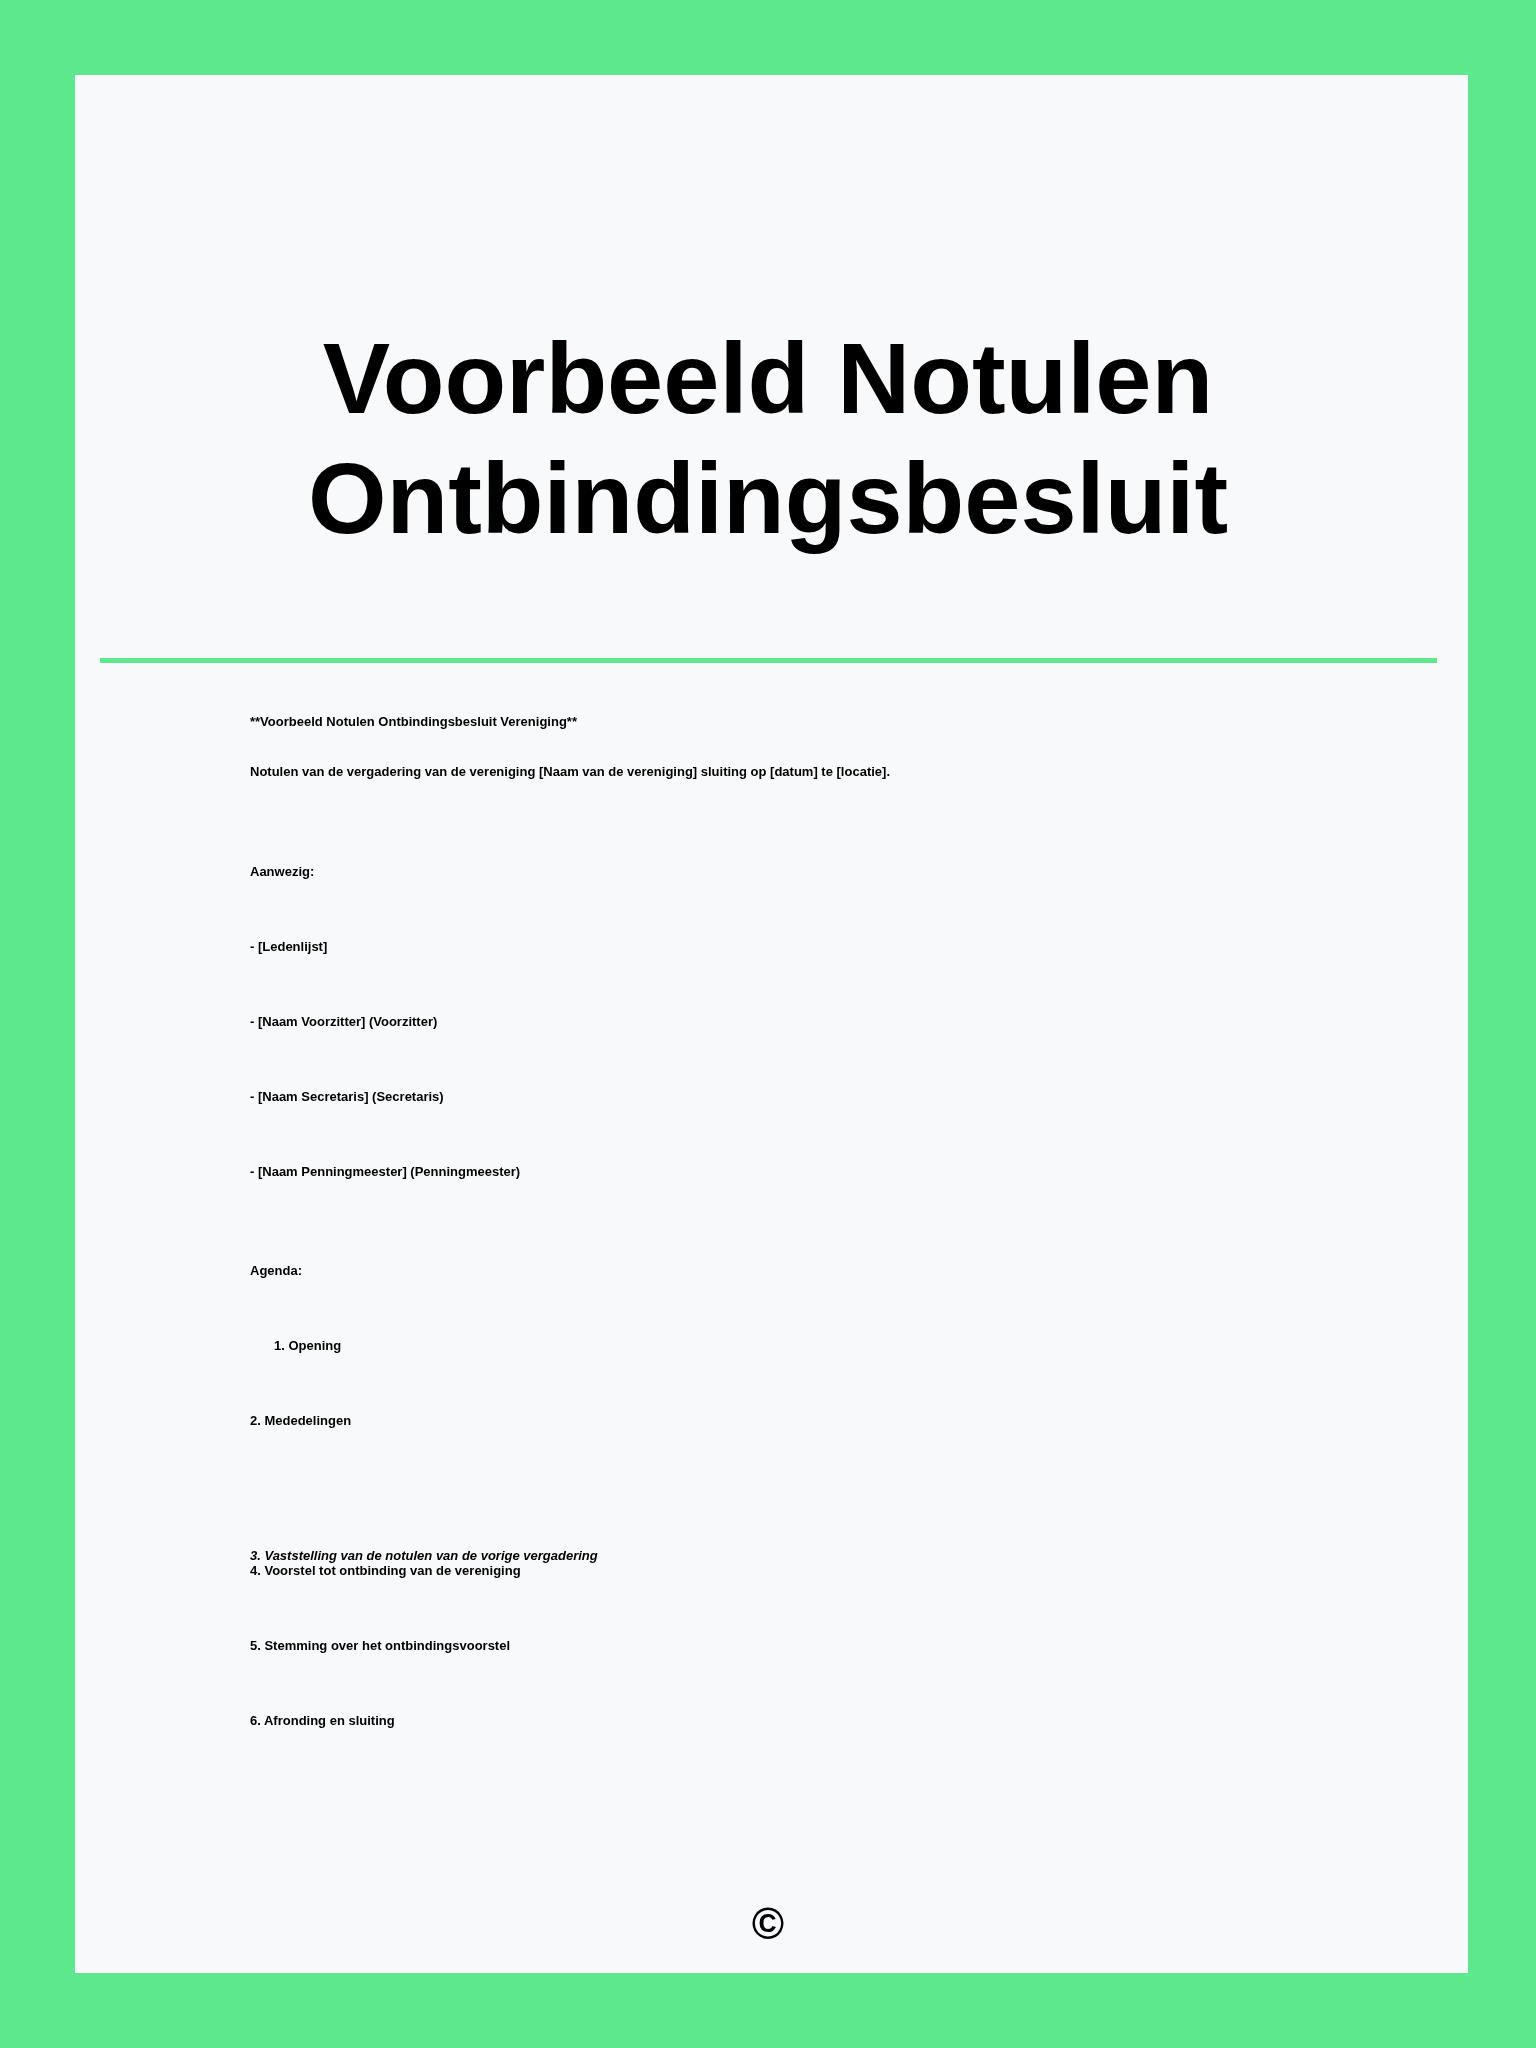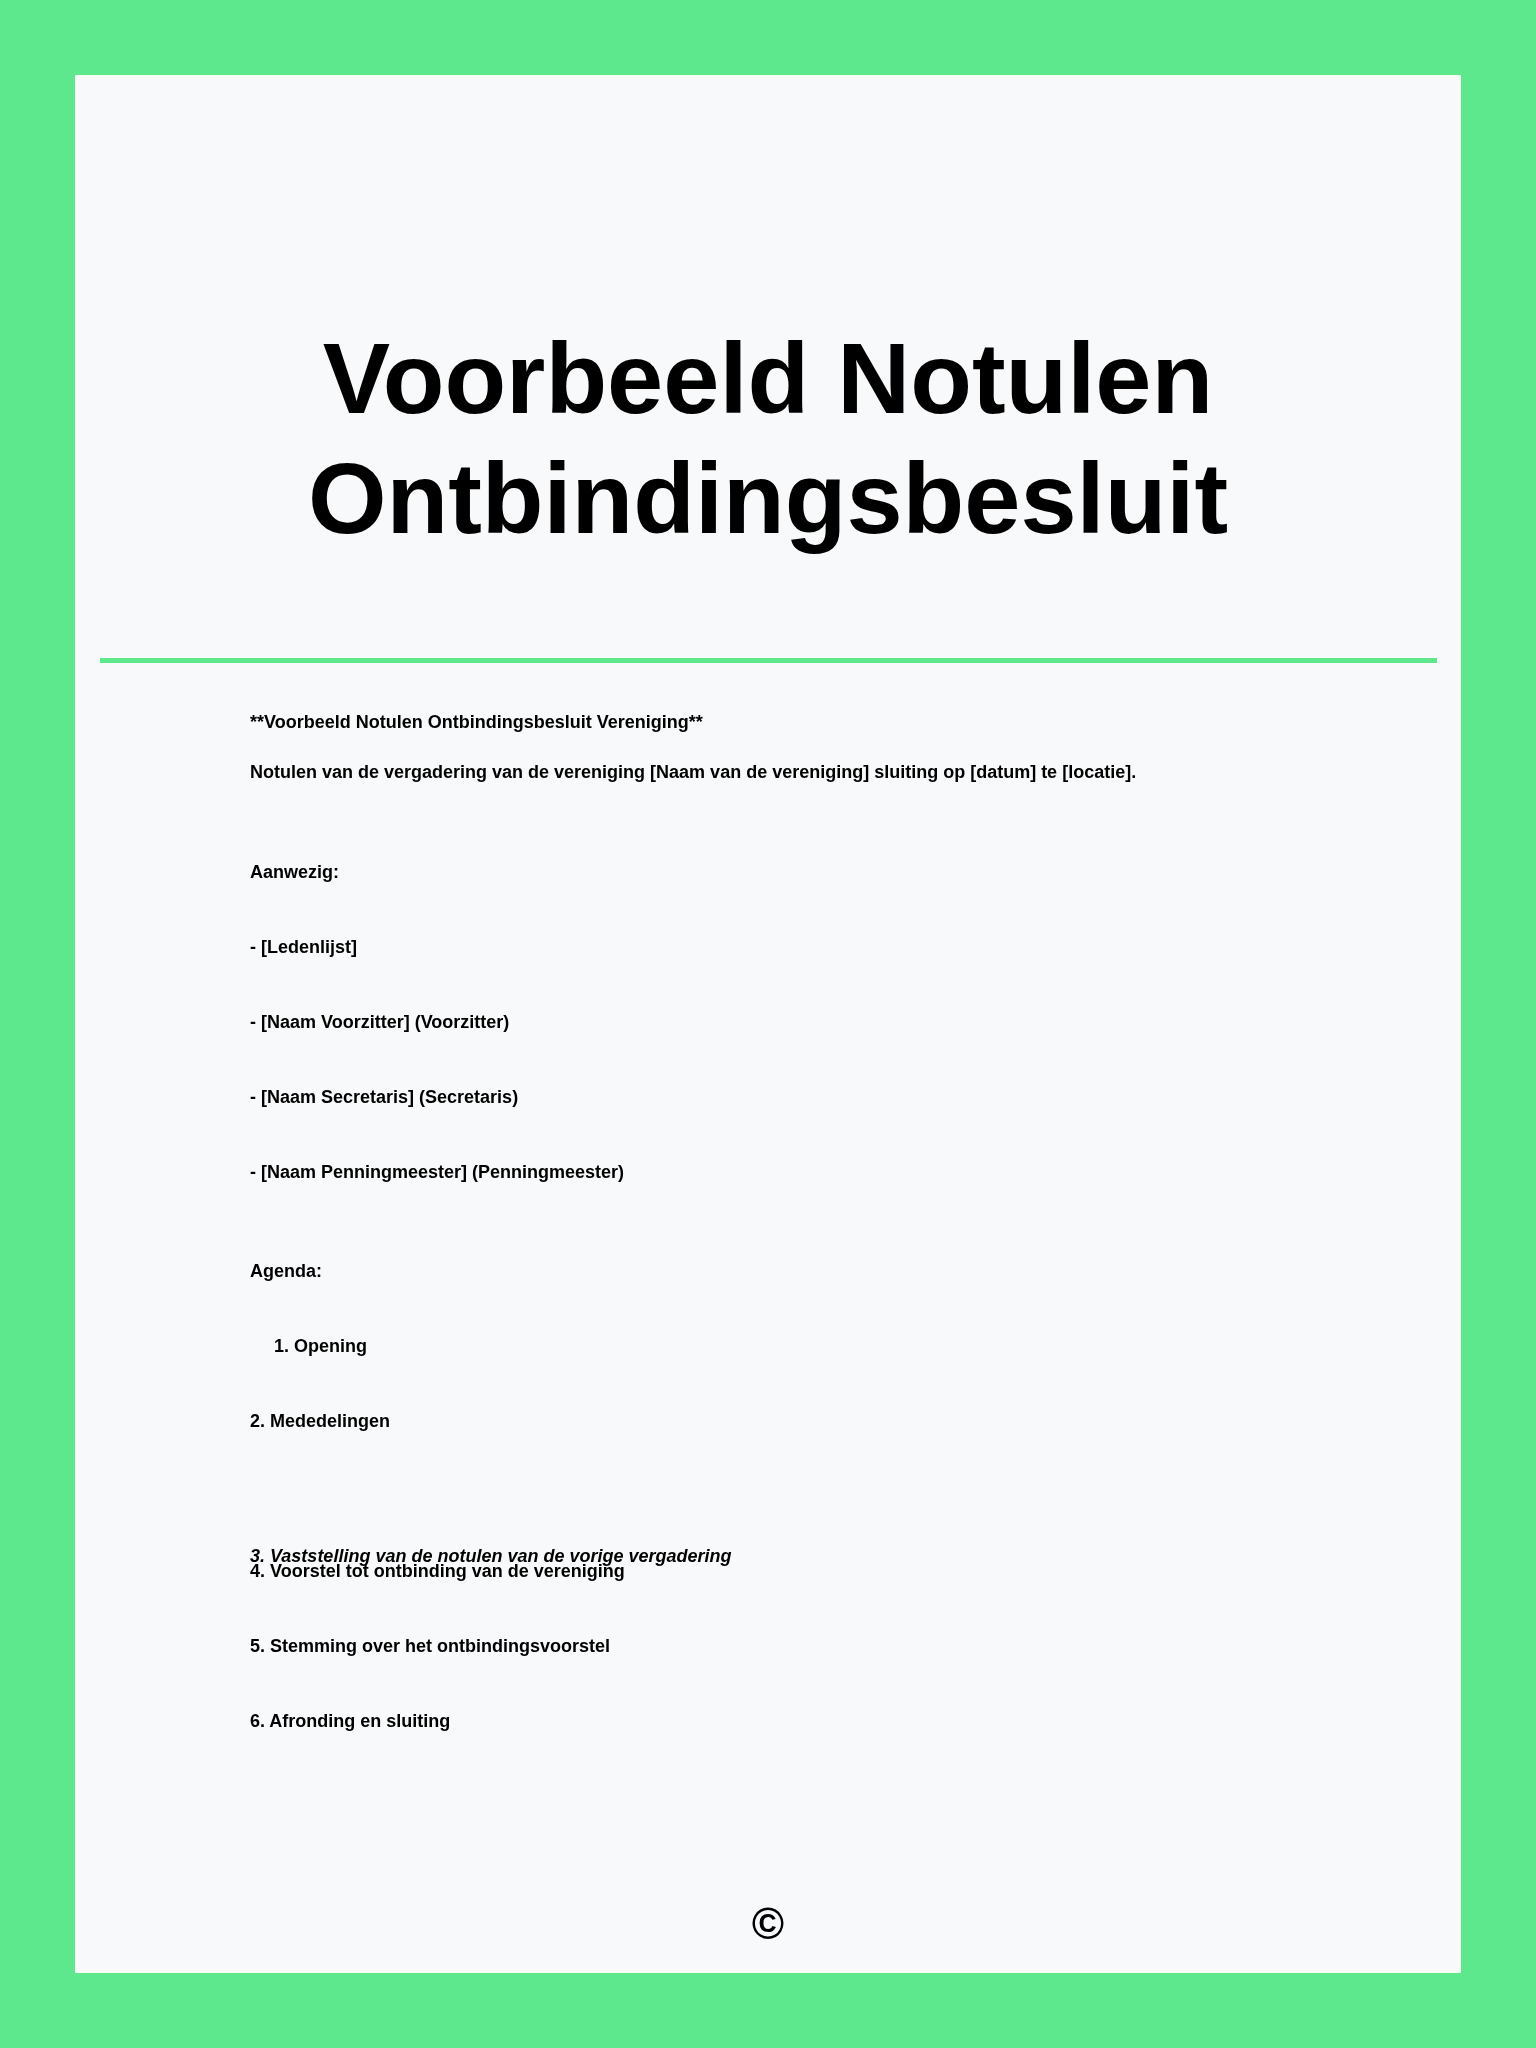--- a/index.html
+++ b/index.html
@@ -12,20 +12,21 @@
       font-family: "Liberation Sans", sans-serif;
       color: #000;
     }
     .page {
       position: absolute;
       left: 75px;
       top: 75px;
       width: 1386px;
       height: 1898px;
       background: #f8f9fa;
+      padding-left: 7px;
     }
     .title {
       position: absolute;
       left: 0;
       top: 243px;
       width: 1386px;
       margin: 0;
       text-align: center;
       font-weight: bold;
       font-size: 101px;
@@ -38,21 +39,21 @@
       left: 25px;
       top: 583px;
       width: 1337px;
       height: 5px;
       background: #5de88e;
     }
     .body-text {
       position: absolute;
       left: 175px;
       font-weight: bold;
-      font-size: 18px;
+      font-size: 13px;
       line-height: 22px;
       white-space: nowrap;
     }
     .copyright {
       position: absolute;
       left: 0;
       width: 1386px;
       top: 1827px;
       text-align: center;
       font-size: 44px;

